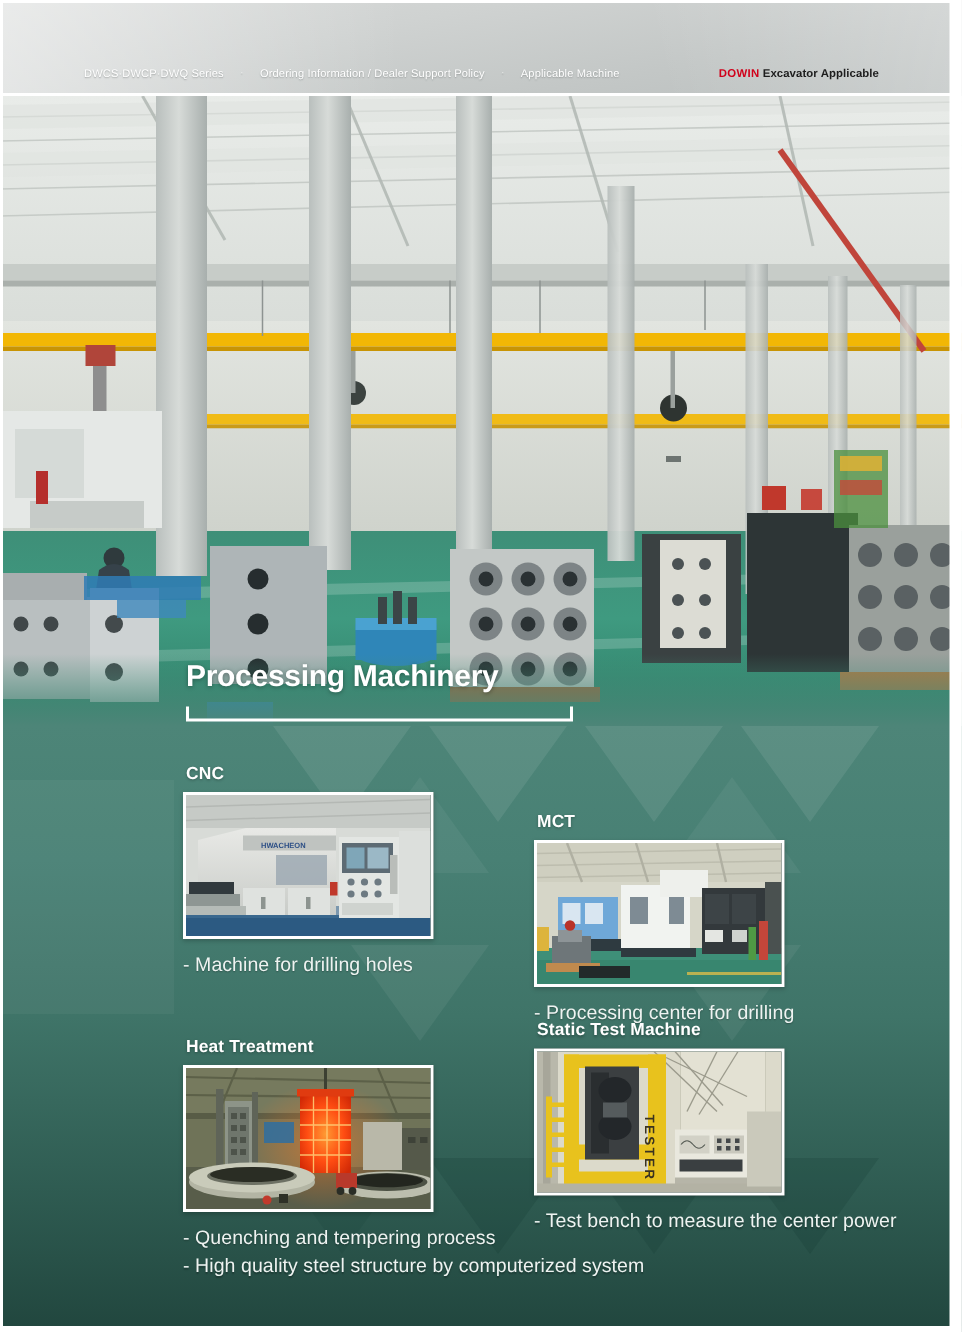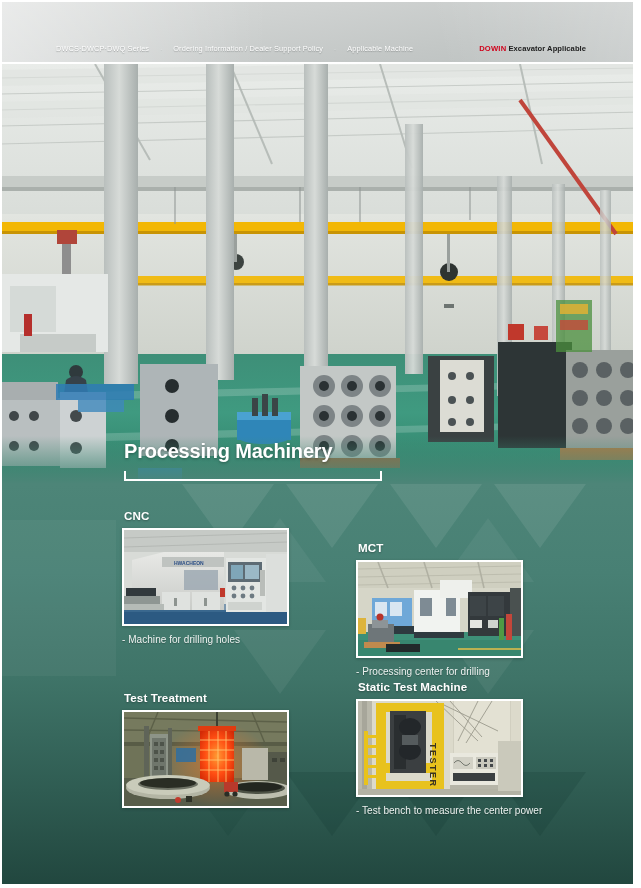--- a/index.html
+++ b/index.html
@@ -111,21 +111,21 @@
     font-size:11.6px;font-weight:bold;color:#ffffff;letter-spacing:.1px;
     margin:0 0 6px 2px;text-shadow:0 1px 2px rgba(0,0,0,.3);
   }
   .thumb{
     width:167px;height:98px;border:2px solid #ffffff;box-sizing:border-box;
     overflow:hidden;background:#203a33;display:block;
     box-shadow:0 1px 3px rgba(0,0,0,.22);
   }
   .thumb svg{display:block;}
   .caption{
-    margin-top:7px;font-size:10px;color:#eef3f1;line-height:1.48;letter-spacing:.05px;
+    margin-top:7px;font-size:13px;color:#eef3f1;line-height:1.48;letter-spacing:.05px;
     text-shadow:0 1px 1px rgba(0,0,0,.28);
   }
   .caption div{white-space:nowrap;}
 
   
   .frame-r{position:absolute;right:0;top:0;width:8px;height:888px;background:#ffffff;z-index:20;}
   .frame-b{position:absolute;left:0;bottom:0;width:641px;height:4px;background:#ffffff;z-index:20;}
   .frame-l{position:absolute;left:0;top:0;width:2px;height:888px;background:#ffffff;z-index:20;}
   .frame-t{position:absolute;left:0;top:0;width:641px;height:2px;background:#ffffff;z-index:20;}
 </style>
@@ -504,21 +504,21 @@
 
             <rect x="100" y="86" width="63" height="2" fill="#d9bb4a" opacity=".8"></rect>
           </svg>
         </div>
         <div class="caption">
           <div>- Processing center for drilling</div>
         </div>
       </div>
 
       <div class="card c2">
-        <div class="card-title">Test Treatment</div>
+        <div class="card-title">Heat Treatment</div>
         <div class="thumb">
           <svg width="163" height="94" viewBox="0 0 163 94" xmlns="http://www.w3.org/2000/svg">
             <defs>
               <radialGradient id="glow" cx="0.5" cy="0.5" r="0.65">
                 <stop offset="0" stop-color="#ff9a33"></stop>
                 <stop offset="0.55" stop-color="#ff4d12"></stop>
                 <stop offset="1" stop-color="#d22a06"></stop>
               </radialGradient>
               <radialGradient id="halo" cx="0.5" cy="0.5" r="0.5">
                 <stop offset="0" stop-color="#ff7b22" stop-opacity=".55"></stop>
@@ -587,20 +587,24 @@
             <ellipse cx="134" cy="75" rx="24" ry="4.5" fill="#23261f"></ellipse>
 
             <rect x="100" y="70" width="14" height="10" fill="#b8392b"></rect>
             <circle cx="103" cy="82" r="2.6" fill="#2a2d26"></circle>
             <circle cx="111" cy="82" r="2.6" fill="#2a2d26"></circle>
 
             <circle cx="54" cy="88" r="3" fill="#c13a2c"></circle>
             <rect x="62" y="84" width="6" height="6" fill="#2e3127"></rect>
           </svg>
         </div>
+        <div class="caption">
+          <div>- Quenching and tempering process</div>
+          <div>- High quality steel structure by computerized system</div>
+        </div>
       </div>
 
       <div class="card c3">
         <div class="card-title">Static Test Machine</div>
         <div class="thumb">
           <svg width="163" height="94" viewBox="0 0 163 94" xmlns="http://www.w3.org/2000/svg">
             <rect width="163" height="94" fill="#d7d5c6"></rect>
             <rect width="163" height="94" fill="#dcdacb"></rect>
 
             <g stroke="#c6c4b5" stroke-width="1">

